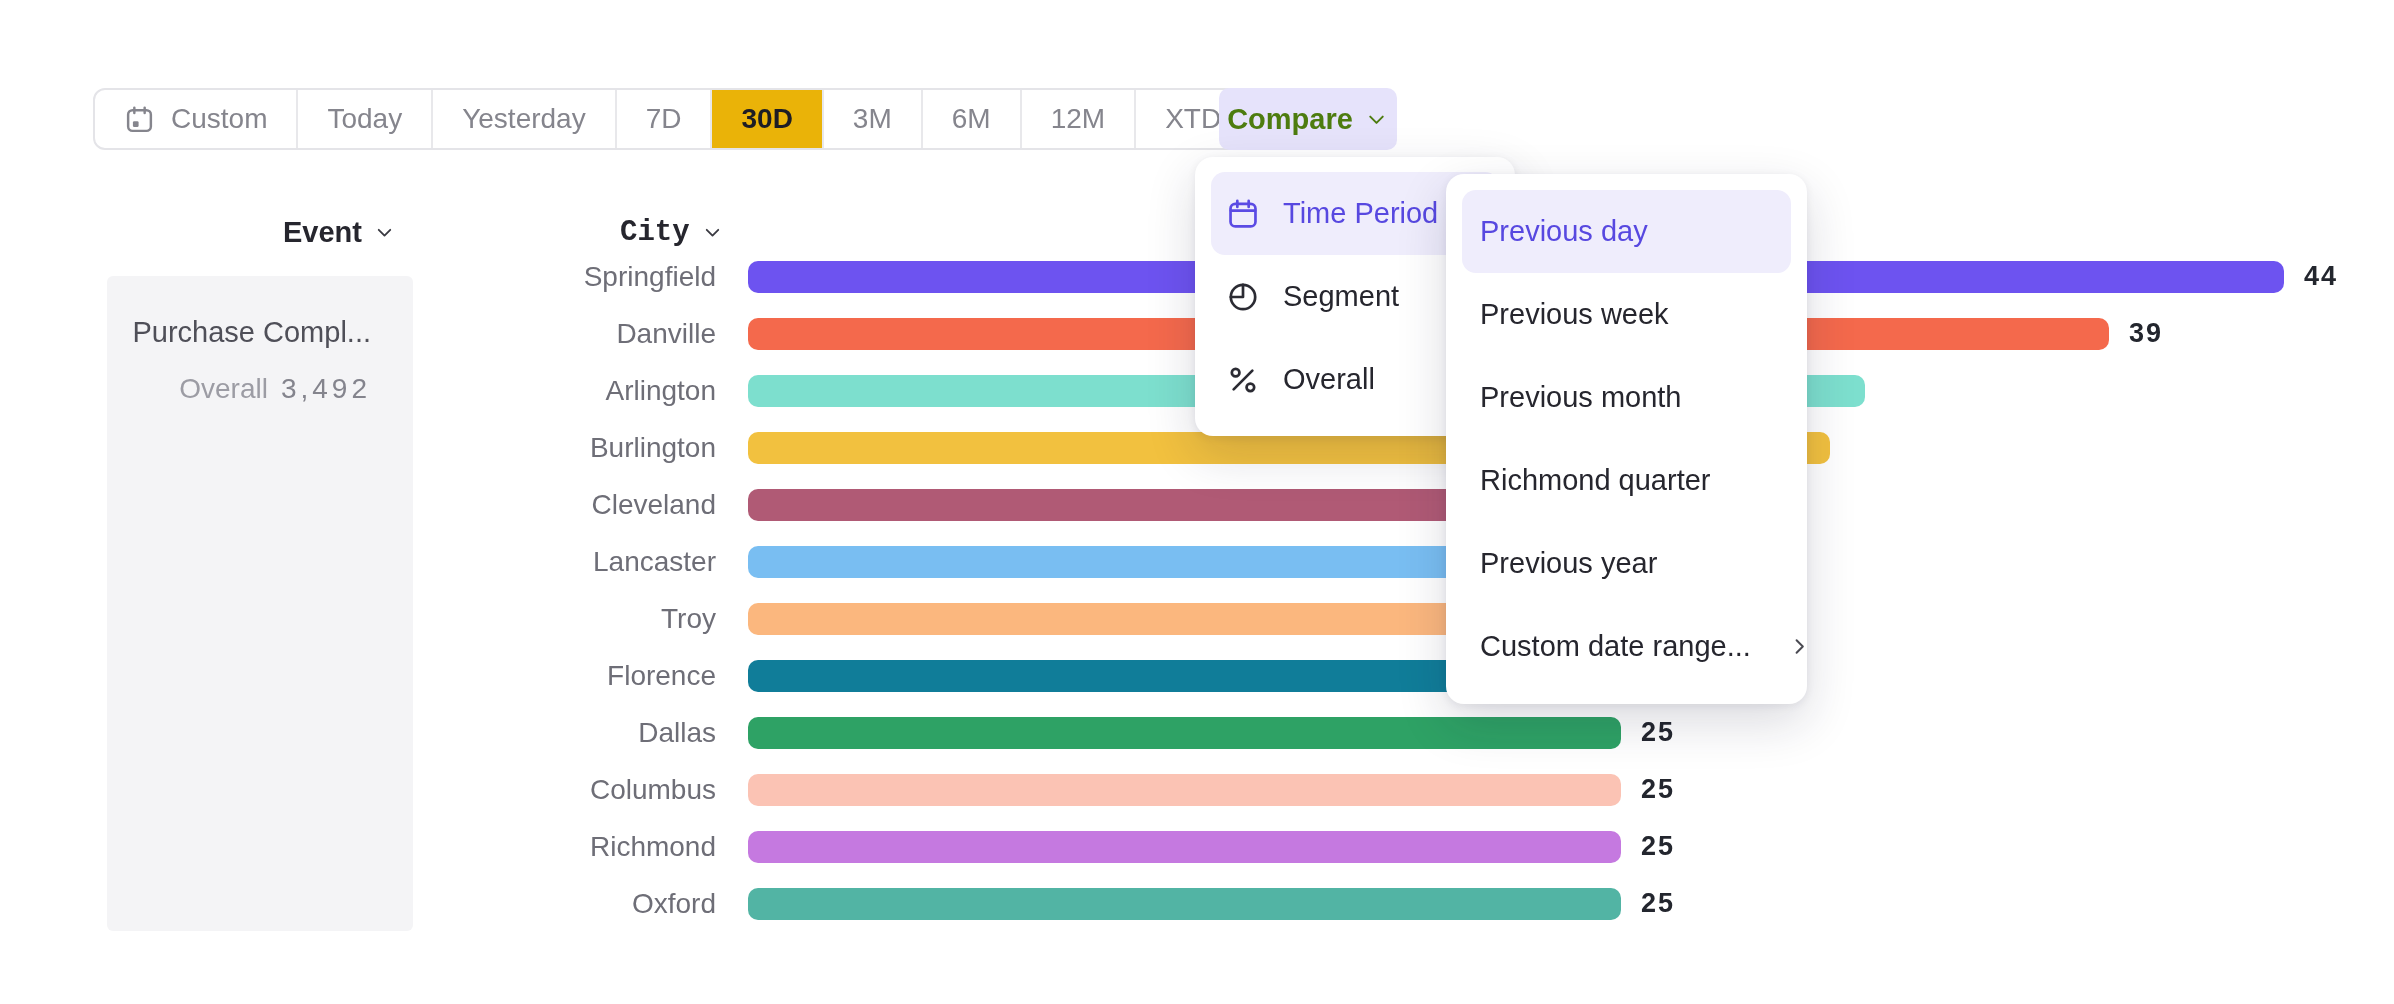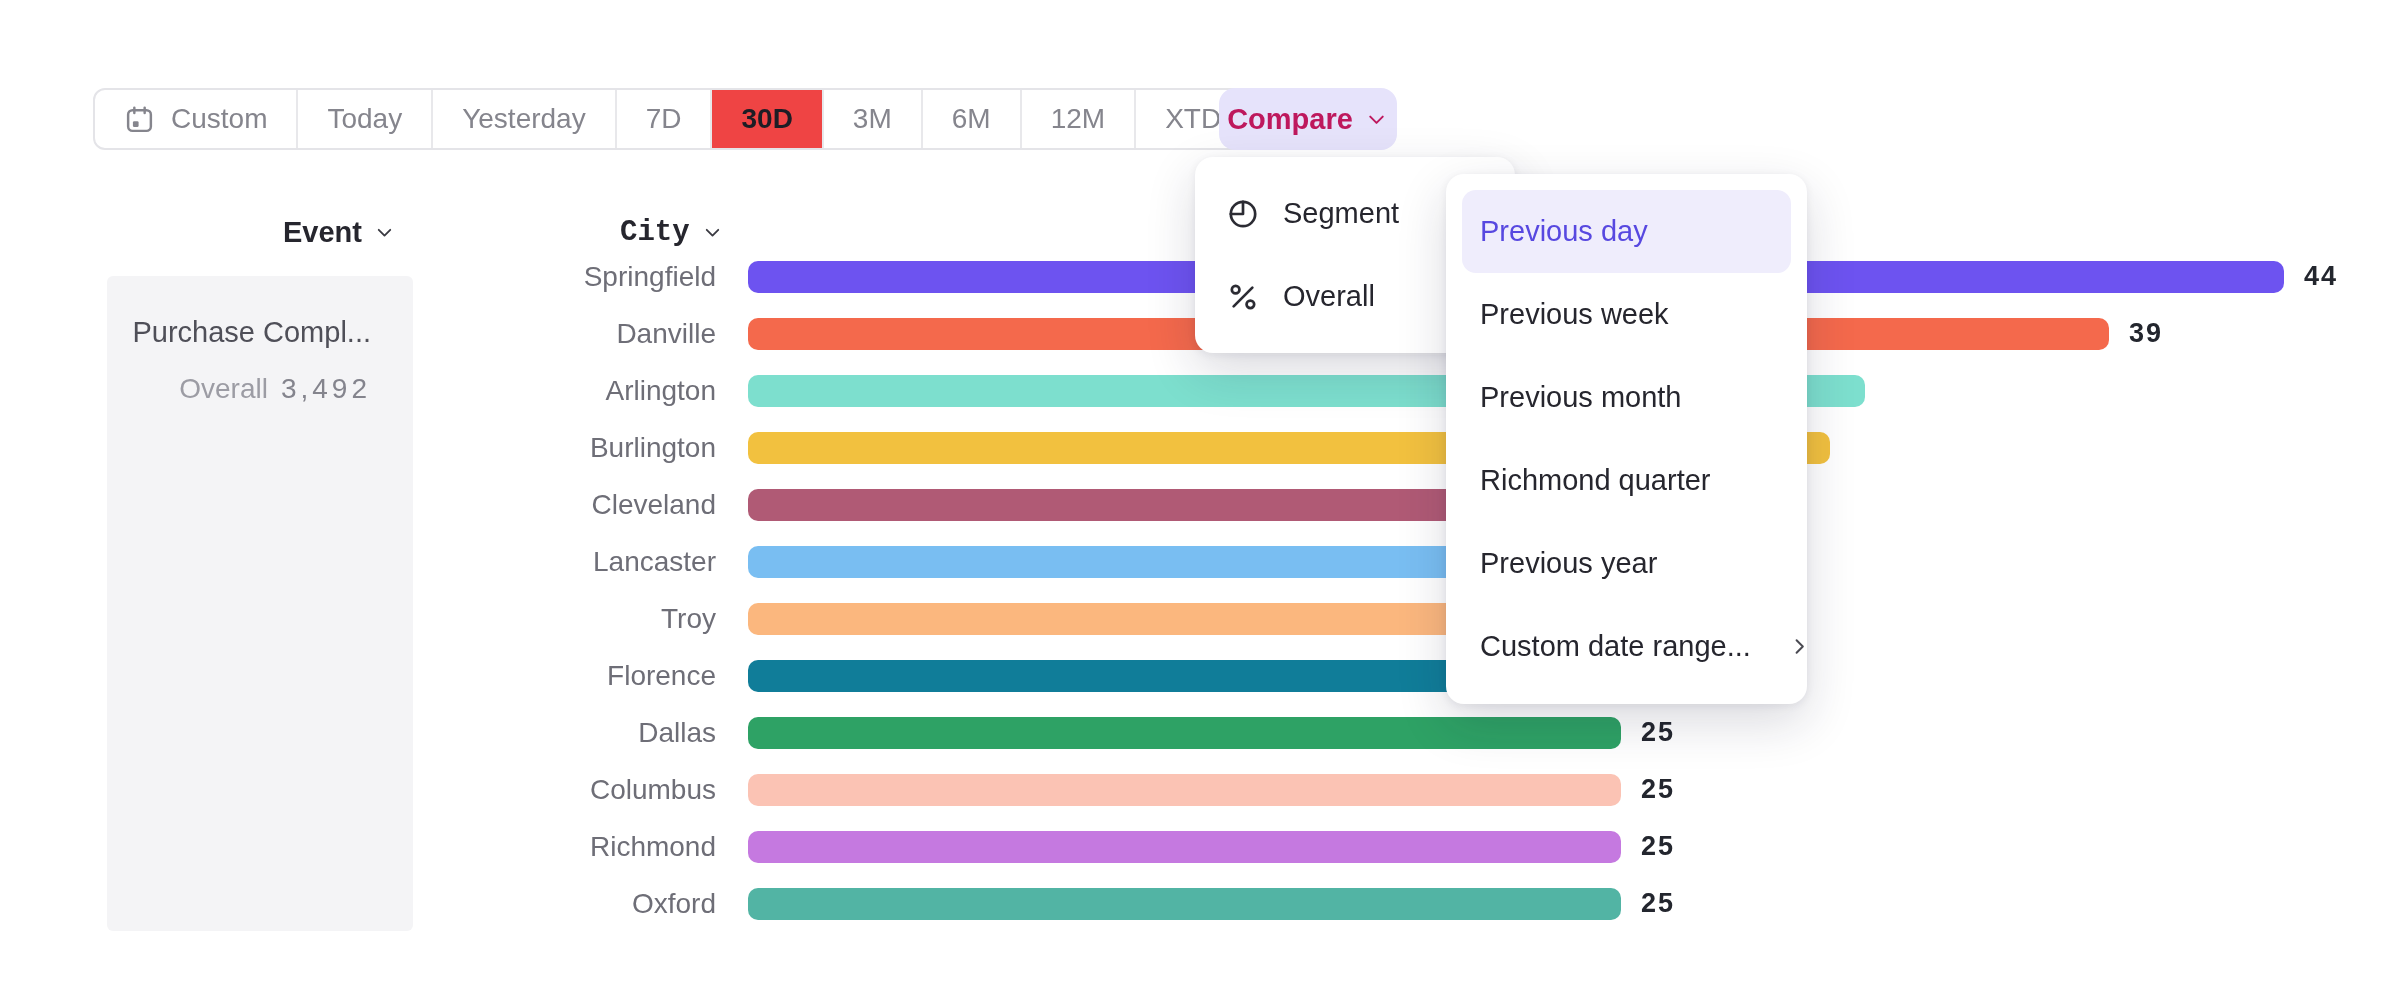--- a/index.html
+++ b/index.html
@@ -17,27 +17,27 @@
     display:flex;align-items:stretch;box-sizing:border-box;
     border:2px solid #e4e4e8;border-radius:12px;background:#fff;
   }
   .seg{
     display:flex;align-items:center;gap:16px;padding:0 29px;
     font-size:28px;color:#85858d;border-right:2px solid #e8e8eb;
     cursor:pointer;white-space:nowrap;
   }
   .seg:last-child{border-right:none;border-radius:0 10px 10px 0;}
   .seg:first-child{border-radius:10px 0 0 10px;}
-  .seg.active{background:#ef4444;color:#1d1d25;font-weight:700;}
+  .seg.active{background:#eab308;color:#1d1d25;font-weight:700;}
   .seg .cal{width:31px;height:31px;color:#85858d;}
   .seg .chev{width:24px;height:24px;color:#85858d;margin-left:-2px;}
 
   #compare-btn{
     position:absolute;left:1219px;top:88px;width:178px;height:62px;
-    border:none;border-radius:16px;background:#e6e3fb;color:#be185d;
+    border:none;border-radius:10px;background:#e6e3fb;color:#4d7c0f;
     font-family:inherit;font-size:29px;font-weight:700;
     display:flex;align-items:center;justify-content:center;gap:11px;cursor:pointer;
   }
   #compare-btn .chev{width:25px;height:25px;}
 
   
   .col-header{
     position:absolute;top:216px;display:flex;align-items:center;gap:11px;
     font-size:29px;font-weight:700;color:#26262e;cursor:pointer;
   }
@@ -210,20 +210,34 @@
       <div class="cval">25</div>
     </div>
     <div class="crow">
       <div class="clabel">Oxford</div>
       <div class="cbar" style="width: 873px; background: rgb(82, 180, 164);"></div>
       <div class="cval">25</div>
     </div>
   </div>
 
 <div id="compare-menu" class="popup">
+    <div class="mitem hl">
+      <span class="micon svgicon">
+        <svg viewBox="0 0 24 24" fill="none" stroke="currentColor" stroke-width="1.9" stroke-linecap="round" stroke-linejoin="round">
+          <rect x="3.2" y="4.8" width="17.6" height="16" rx="3.4"></rect>
+          <path d="M8 2.8v4.2M16 2.8v4.2M3.4 9.6h17.2"></path>
+        </svg>
+      </span>
+      <span>Time Period</span>
+      <span class="chev svgicon">
+        <svg viewBox="0 0 24 24" fill="none" stroke="currentColor" stroke-width="1.9" stroke-linecap="round" stroke-linejoin="round">
+          <path d="M9.2 6l6 6-6 6"></path>
+        </svg>
+      </span>
+    </div>
     <div class="mitem">
       <span class="micon svgicon">
         <svg viewBox="0 0 24 24" fill="none" stroke="currentColor" stroke-width="1.9" stroke-linecap="round" stroke-linejoin="round">
           <circle cx="12" cy="12" r="8.6"></circle>
           <path d="M12 3.4V12H3.4"></path>
         </svg>
       </span>
       <span>Segment</span>
     </div>
     <div class="mitem">

